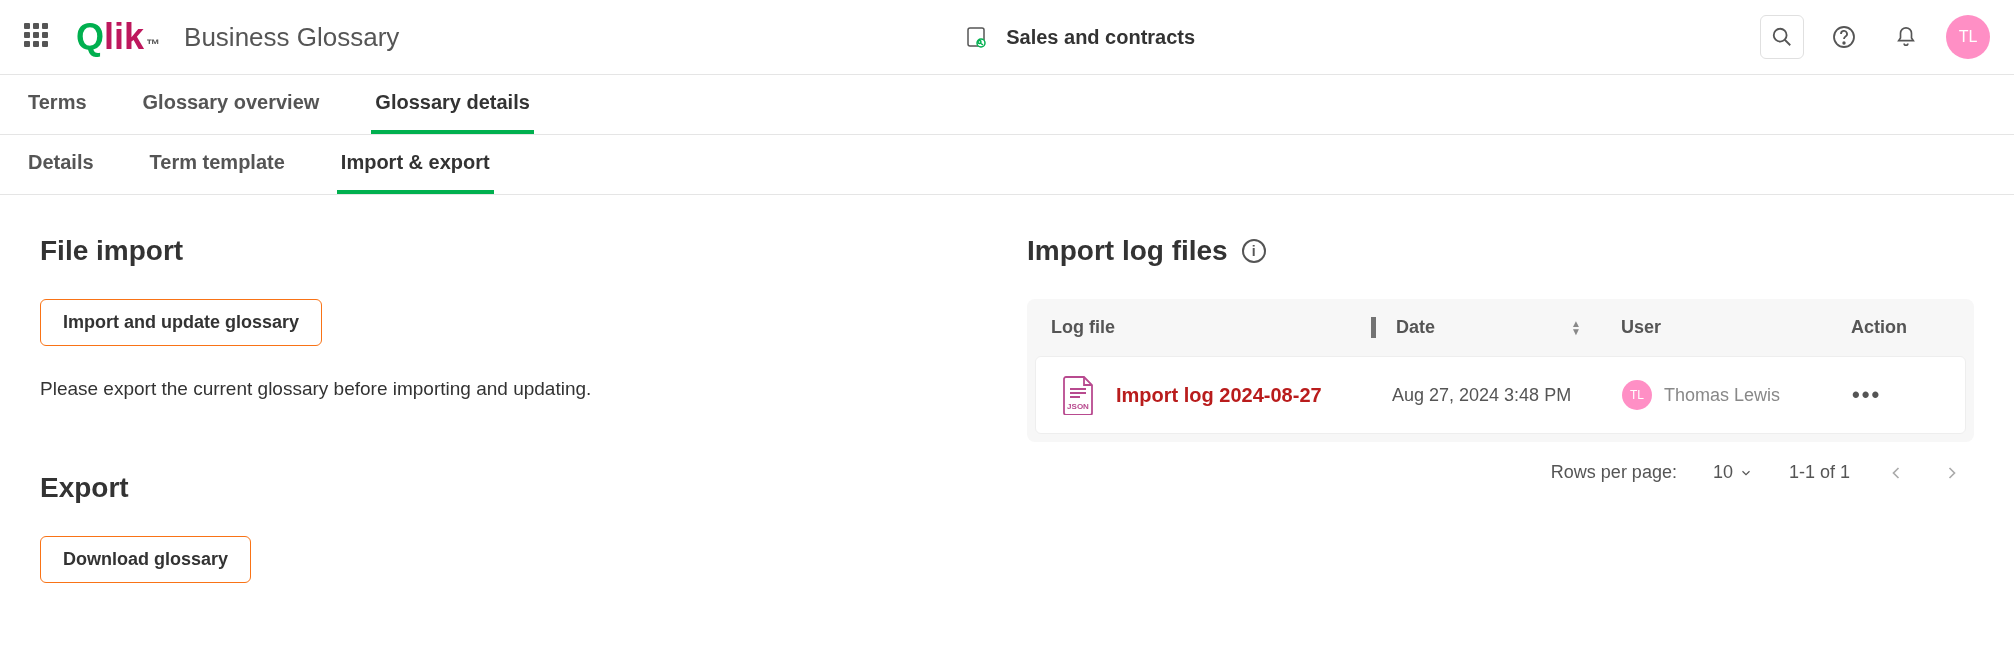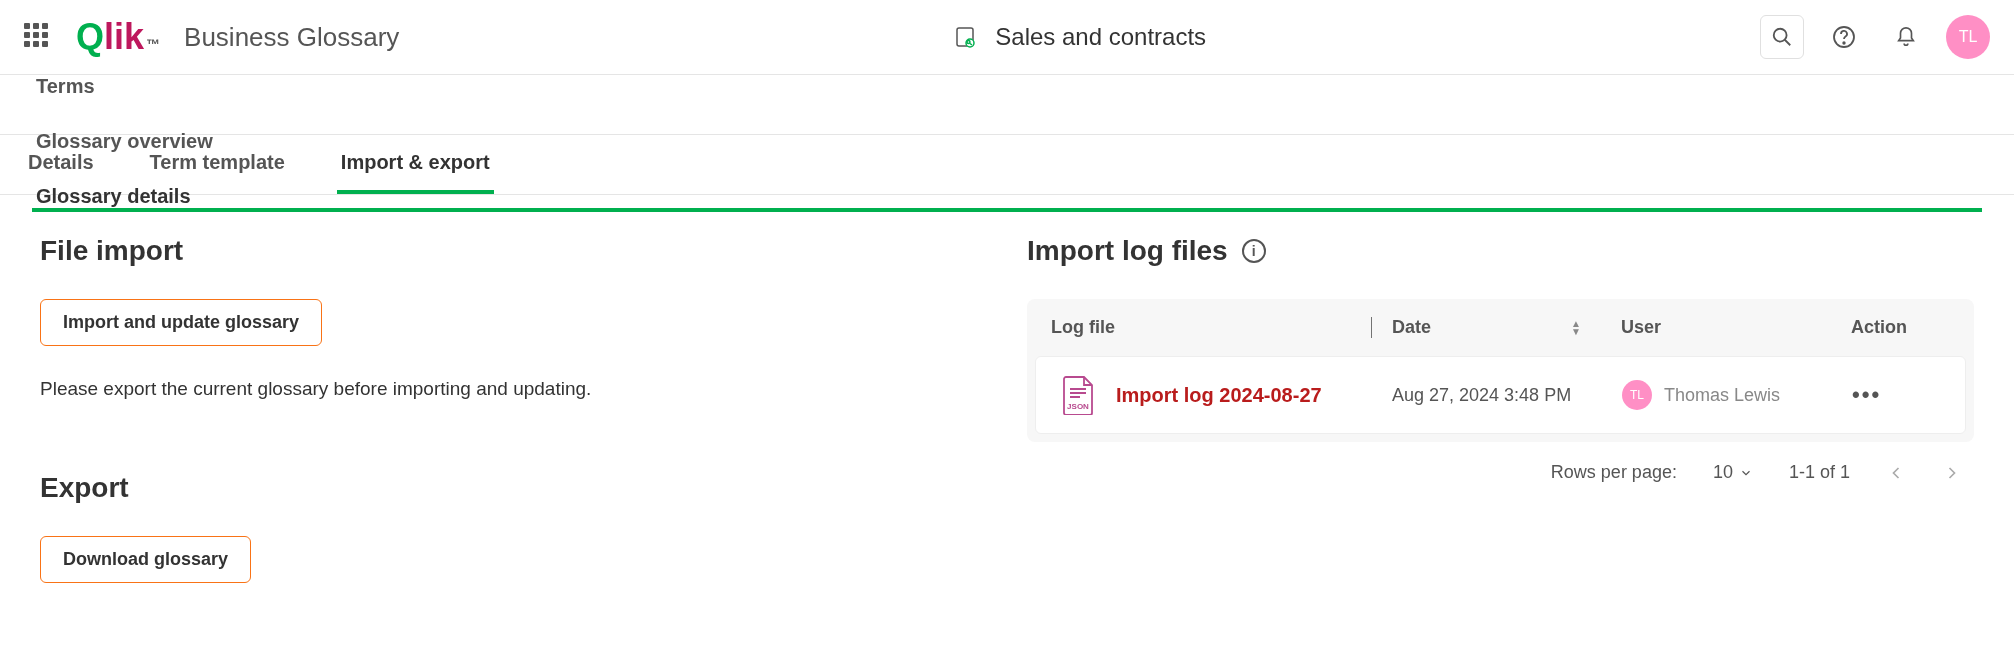--- a/index.html
+++ b/index.html
@@ -53,22 +53,22 @@
       display: flex;
       justify-content: center;
       align-items: center;
       gap: 18px;
     }
     .glossary-icon {
       width: 24px;
       height: 24px;
     }
     .context-label {
-      font-size: 24px;
-      font-weight: 400;
+      font-size: 20px;
+      font-weight: 700;
       color: #333;
     }
     .top-right {
       display: flex;
       align-items: center;
       gap: 18px;
     }
     .icon-btn {
       width: 44px;
       height: 44px;
@@ -92,23 +92,22 @@
       justify-content: center;
       font-size: 16px;
       font-weight: 500;
       cursor: pointer;
     }
     .tabs-primary {
       height: 60px;
       border-bottom: 1px solid #e5e5e5;
       display: flex;
       align-items: stretch;
-      padding: 0 32px;
-      gap: 28px;
-      flex-direction: column;
+      padding: 0 24px;
+      gap: 48px;
     }
     .tab {
       display: flex;
       align-items: center;
       font-size: 20px;
       font-weight: 600;
       color: #555;
       cursor: pointer;
       border-bottom: 4px solid transparent;
       padding: 0 4px;
@@ -186,21 +185,21 @@
     }
     .table-header {
       display: flex;
       padding: 18px 24px;
       font-size: 18px;
       font-weight: 600;
       color: #555;
       align-items: center;
     }
     .col-logfile { flex: 0 0 320px; }
-    .col-date { flex: 0 0 230px; border-left: 1px solid #737373; padding-left: 20px; display: flex; align-items: center; justify-content: space-between; padding-right: 20px;}
+    .col-date { flex: 0 0 230px; border-left: 5px solid #737373; padding-left: 20px; display: flex; align-items: center; justify-content: space-between; padding-right: 20px;}
     .col-user { flex: 0 0 230px; padding-left: 20px; }
     .col-action { flex: 1; padding-left: 20px; }
     .sort-arrows {
       display: flex;
       flex-direction: column;
       line-height: 8px;
       font-size: 10px;
       color: #888;
     }
     .table-row {

